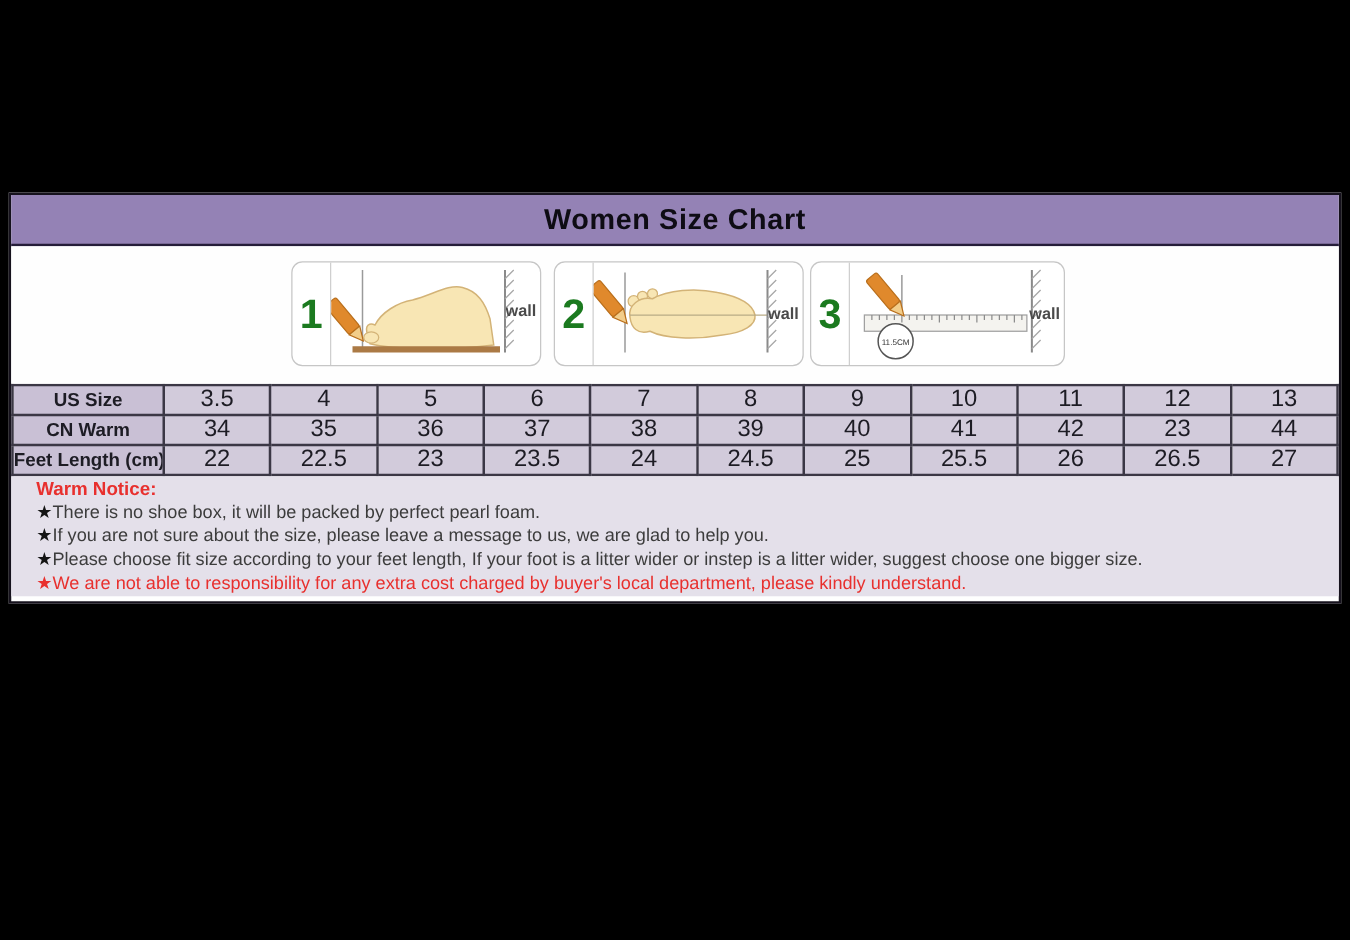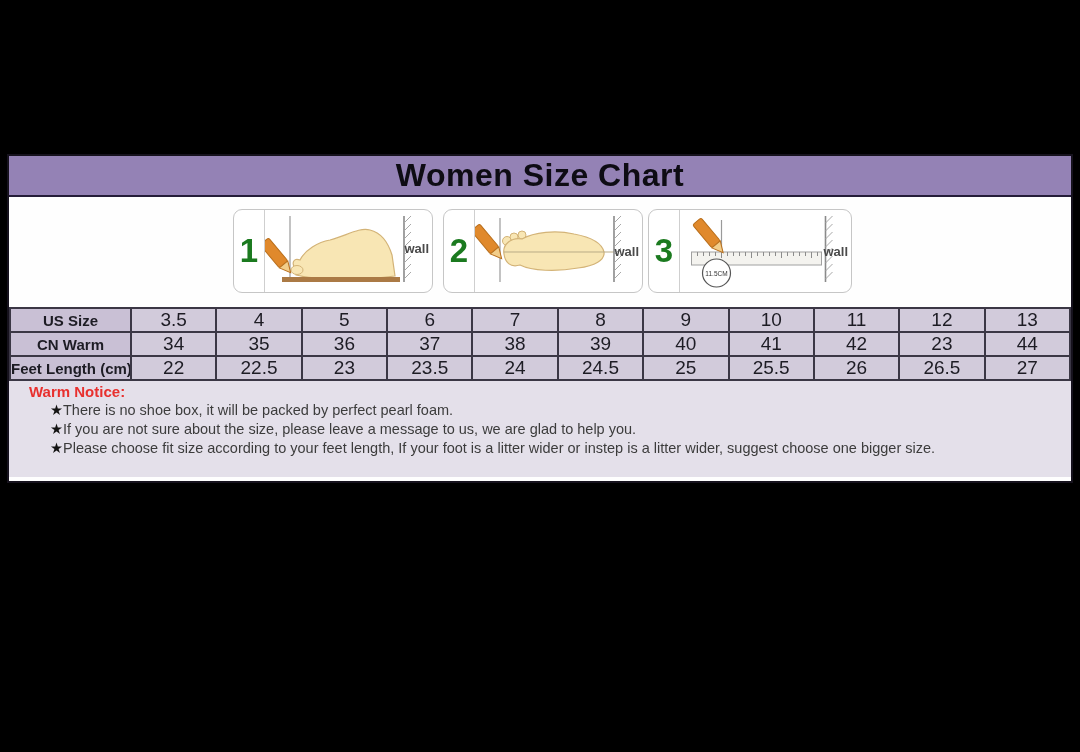--- a/index.html
+++ b/index.html
@@ -10,21 +10,21 @@
   }
   .sheet {
     position:absolute; left:7px; top:154px; width:1066px; height:329px;
     background:#fefefe; border:2px solid #16121d; box-sizing:border-box;
   }
   
   .title-band {
     height:41px; background:#9482b5; border-bottom:2px solid #251d39;
     display:flex; align-items:center; justify-content:center; box-sizing:border-box;
   }
-  .title-band h1 { margin:0; font-size:32px; font-weight:bold; color:#0e0c14; letter-spacing:.5px; }
+  .title-band h1 { margin:0; font-size:23px; font-weight:bold; color:#0e0c14; letter-spacing:.5px; }
 
   
   .diagram-area { position:relative; height:110px; background:#fefefe; }
   .panel {
     position:absolute; top:12px; height:84px; background:#fff;
     border:1px solid #c6c6c6; border-radius:9px; box-sizing:border-box; display:flex;
   }
   .p1 { left:224px; width:200px; }
   .p2 { left:434px; width:200px; }
   .p3 { left:639px; width:204px; }
@@ -48,21 +48,21 @@
   }
   td.row-label { background:#c9c0d5; font-weight:bold; font-size:15px; }
   td.cell { background:#d2cbdb; font-size:19px; }
   col.label-col { width:121px; }
 
   
   .notice {
     background:#e4e0ea; height:96px; box-sizing:border-box; padding:2px 6px 0 20px;
   }
   .notice-heading { color:#e8302e; font-weight:bold; font-size:15px; line-height:18px; display:block; }
-  .notice-line { display:block; font-size:14.5px; color:#3c3c3c; line-height:19px;margin-left:21px; }
+  .notice-line { display:block; font-size:14.5px; color:#3c3c3c; line-height:19px; }
   .notice-line .star { color:#141414; }
   .notice-line.red, .notice-line.red .star { color:#e8302e; }
 </style>
 </head>
 <body>
 
 <div class="sheet">
 
   <div class="title-band">
     <h1>Women Size Chart</h1>
@@ -196,15 +196,16 @@
         <td class="cell">27</td>
       </tr>
     </tbody>
   </table>
 
   <div class="notice">
     <span class="notice-heading">Warm Notice:</span>
     <span class="notice-line"><span class="star">★</span><span>There is no shoe box, it will be packed by perfect pearl foam.</span></span>
     <span class="notice-line"><span class="star">★</span><span>If you are not sure about the size, please leave a message to us, we are glad to help you.</span></span>
     <span class="notice-line"><span class="star">★</span><span>Please choose fit size according to your feet length, If your foot is a litter wider or instep is a litter wider, suggest choose one bigger size.</span></span>
+    <span class="notice-line red"><span class="star">★</span><span>We are not able to responsibility for any extra cost charged by buyer's local department, please kindly understand.</span></span>
   </div>
 
 </div>
 
 </body></html>

